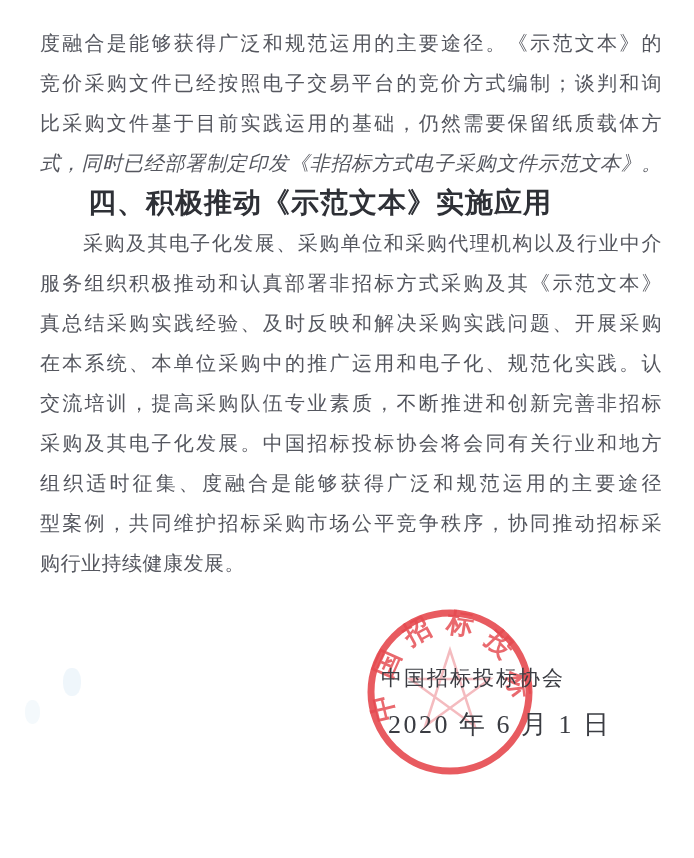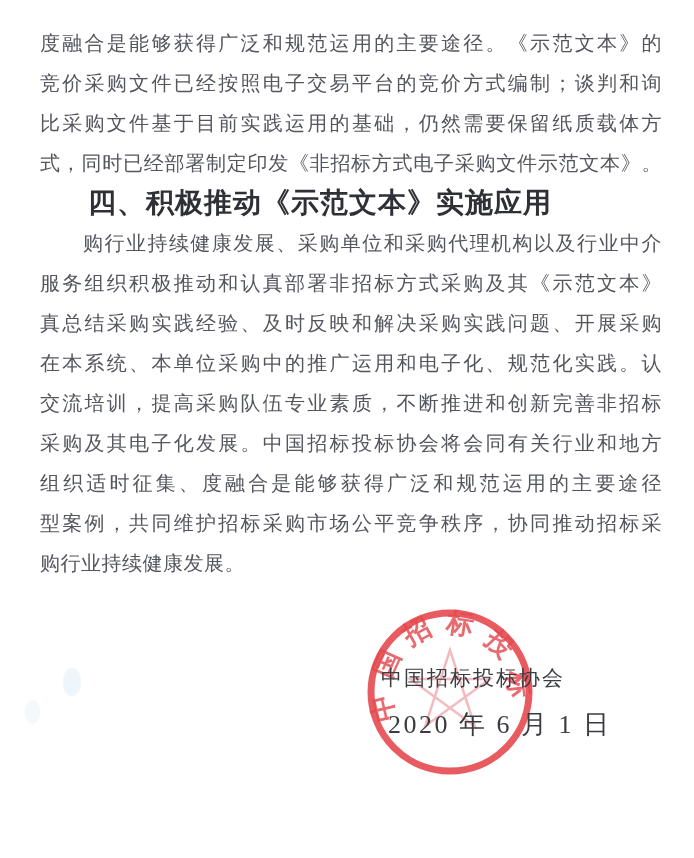--- a/index.html
+++ b/index.html
@@ -36,21 +36,21 @@
     font-size: 20px;
     letter-spacing: 0.5px;
     color: var(--body-ink);
     text-align: justify;
     text-align-last: justify;
     white-space: nowrap;
   }
   
   .para .line.last { text-align-last: left; }
   
-  .para.full .line.last { text-align-last: justify; }
+  .para.full .line.last { text-align-last: justify; font-style: italic; }
   .heading {
     height: 40px;
     line-height: 40px;
     padding-left: 48px;
     font-family: "Liberation Sans", "DejaVu Sans", sans-serif;
     font-weight: bold;
     font-size: 28px;
     letter-spacing: 1px;
     color: var(--heading-ink);
   }
@@ -125,21 +125,21 @@
     <div class="line">度融合是能够获得广泛和规范运用的主要途径。《示范文本》的</div>
         <div class="line">竞价采购文件已经按照电子交易平台的竞价方式编制；谈判和询</div>
         <div class="line">比采购文件基于目前实践运用的基础，仍然需要保留纸质载体方</div>
         <div class="line last">式，同时已经部署制定印发《非招标方式电子采购文件示范文本》。</div>
       </div>
 
     <div class="heading">四、积极推动《示范文本》实施应用</div>
 
     <div class="para">
 
-    <div class="line">　　购行业持续健康发展、采购单位和采购代理机构以及行业中介</div>
+    <div class="line">　　采购及其电子化发展、采购单位和采购代理机构以及行业中介</div>
         <div class="line">服务组织积极推动和认真部署非招标方式采购及其《示范文本》</div>
         <div class="line">真总结采购实践经验、及时反映和解决采购实践问题、开展采购</div>
         <div class="line">在本系统、本单位采购中的推广运用和电子化、规范化实践。认</div>
         <div class="line">交流培训，提高采购队伍专业素质，不断推进和创新完善非招标</div>
         <div class="line">采购及其电子化发展。中国招标投标协会将会同有关行业和地方</div>
         <div class="line">组织适时征集、度融合是能够获得广泛和规范运用的主要途径</div>
         <div class="line">型案例，共同维护招标采购市场公平竞争秩序，协同推动招标采</div>
         <div class="line last">购行业持续健康发展。</div>
       </div>
 

